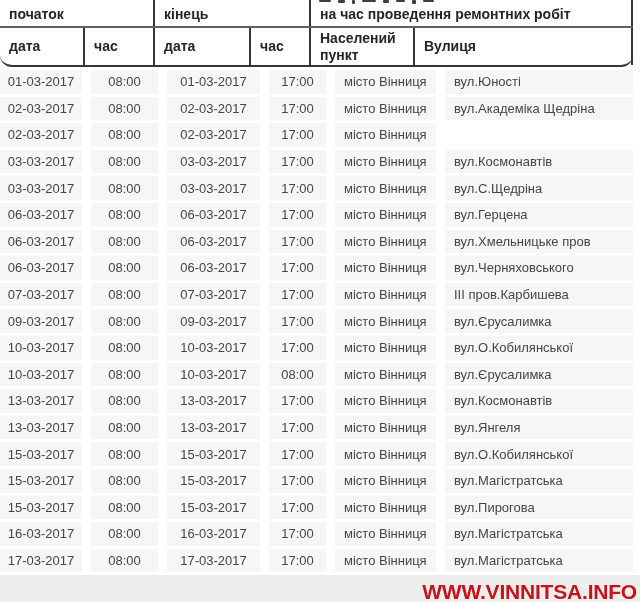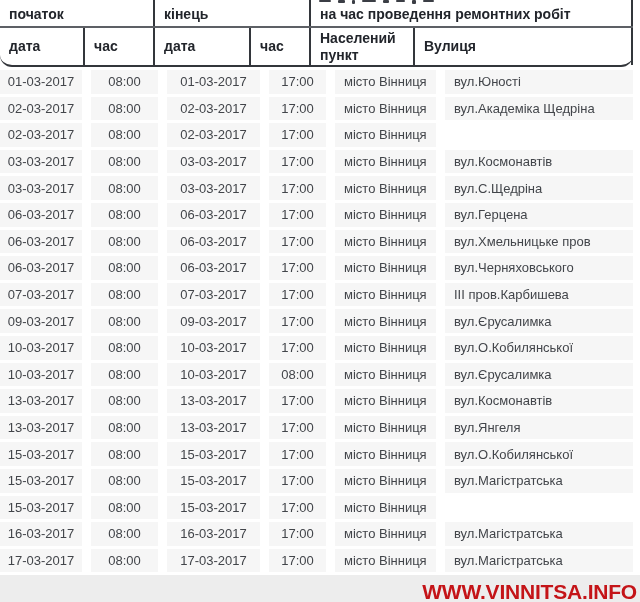--- a/index.html
+++ b/index.html
@@ -300,20 +300,21 @@
     <div class="cell c-left">місто Вінниця</div>
     <div class="cell c-left">вул.Магістратська</div>
   </div>
 
   <div class="trow">
     <div class="cell c-center">15-03-2017</div>
     <div class="cell c-center">08:00</div>
     <div class="cell c-center">15-03-2017</div>
     <div class="cell c-center">17:00</div>
     <div class="cell c-left">місто Вінниця</div>
+    <div class="cell c-left">вул.Пирогова</div>
   </div>
 
   <div class="trow">
     <div class="cell c-center">16-03-2017</div>
     <div class="cell c-center">08:00</div>
     <div class="cell c-center">16-03-2017</div>
     <div class="cell c-center">17:00</div>
     <div class="cell c-left">місто Вінниця</div>
     <div class="cell c-left">вул.Магістратська</div>
   </div>

